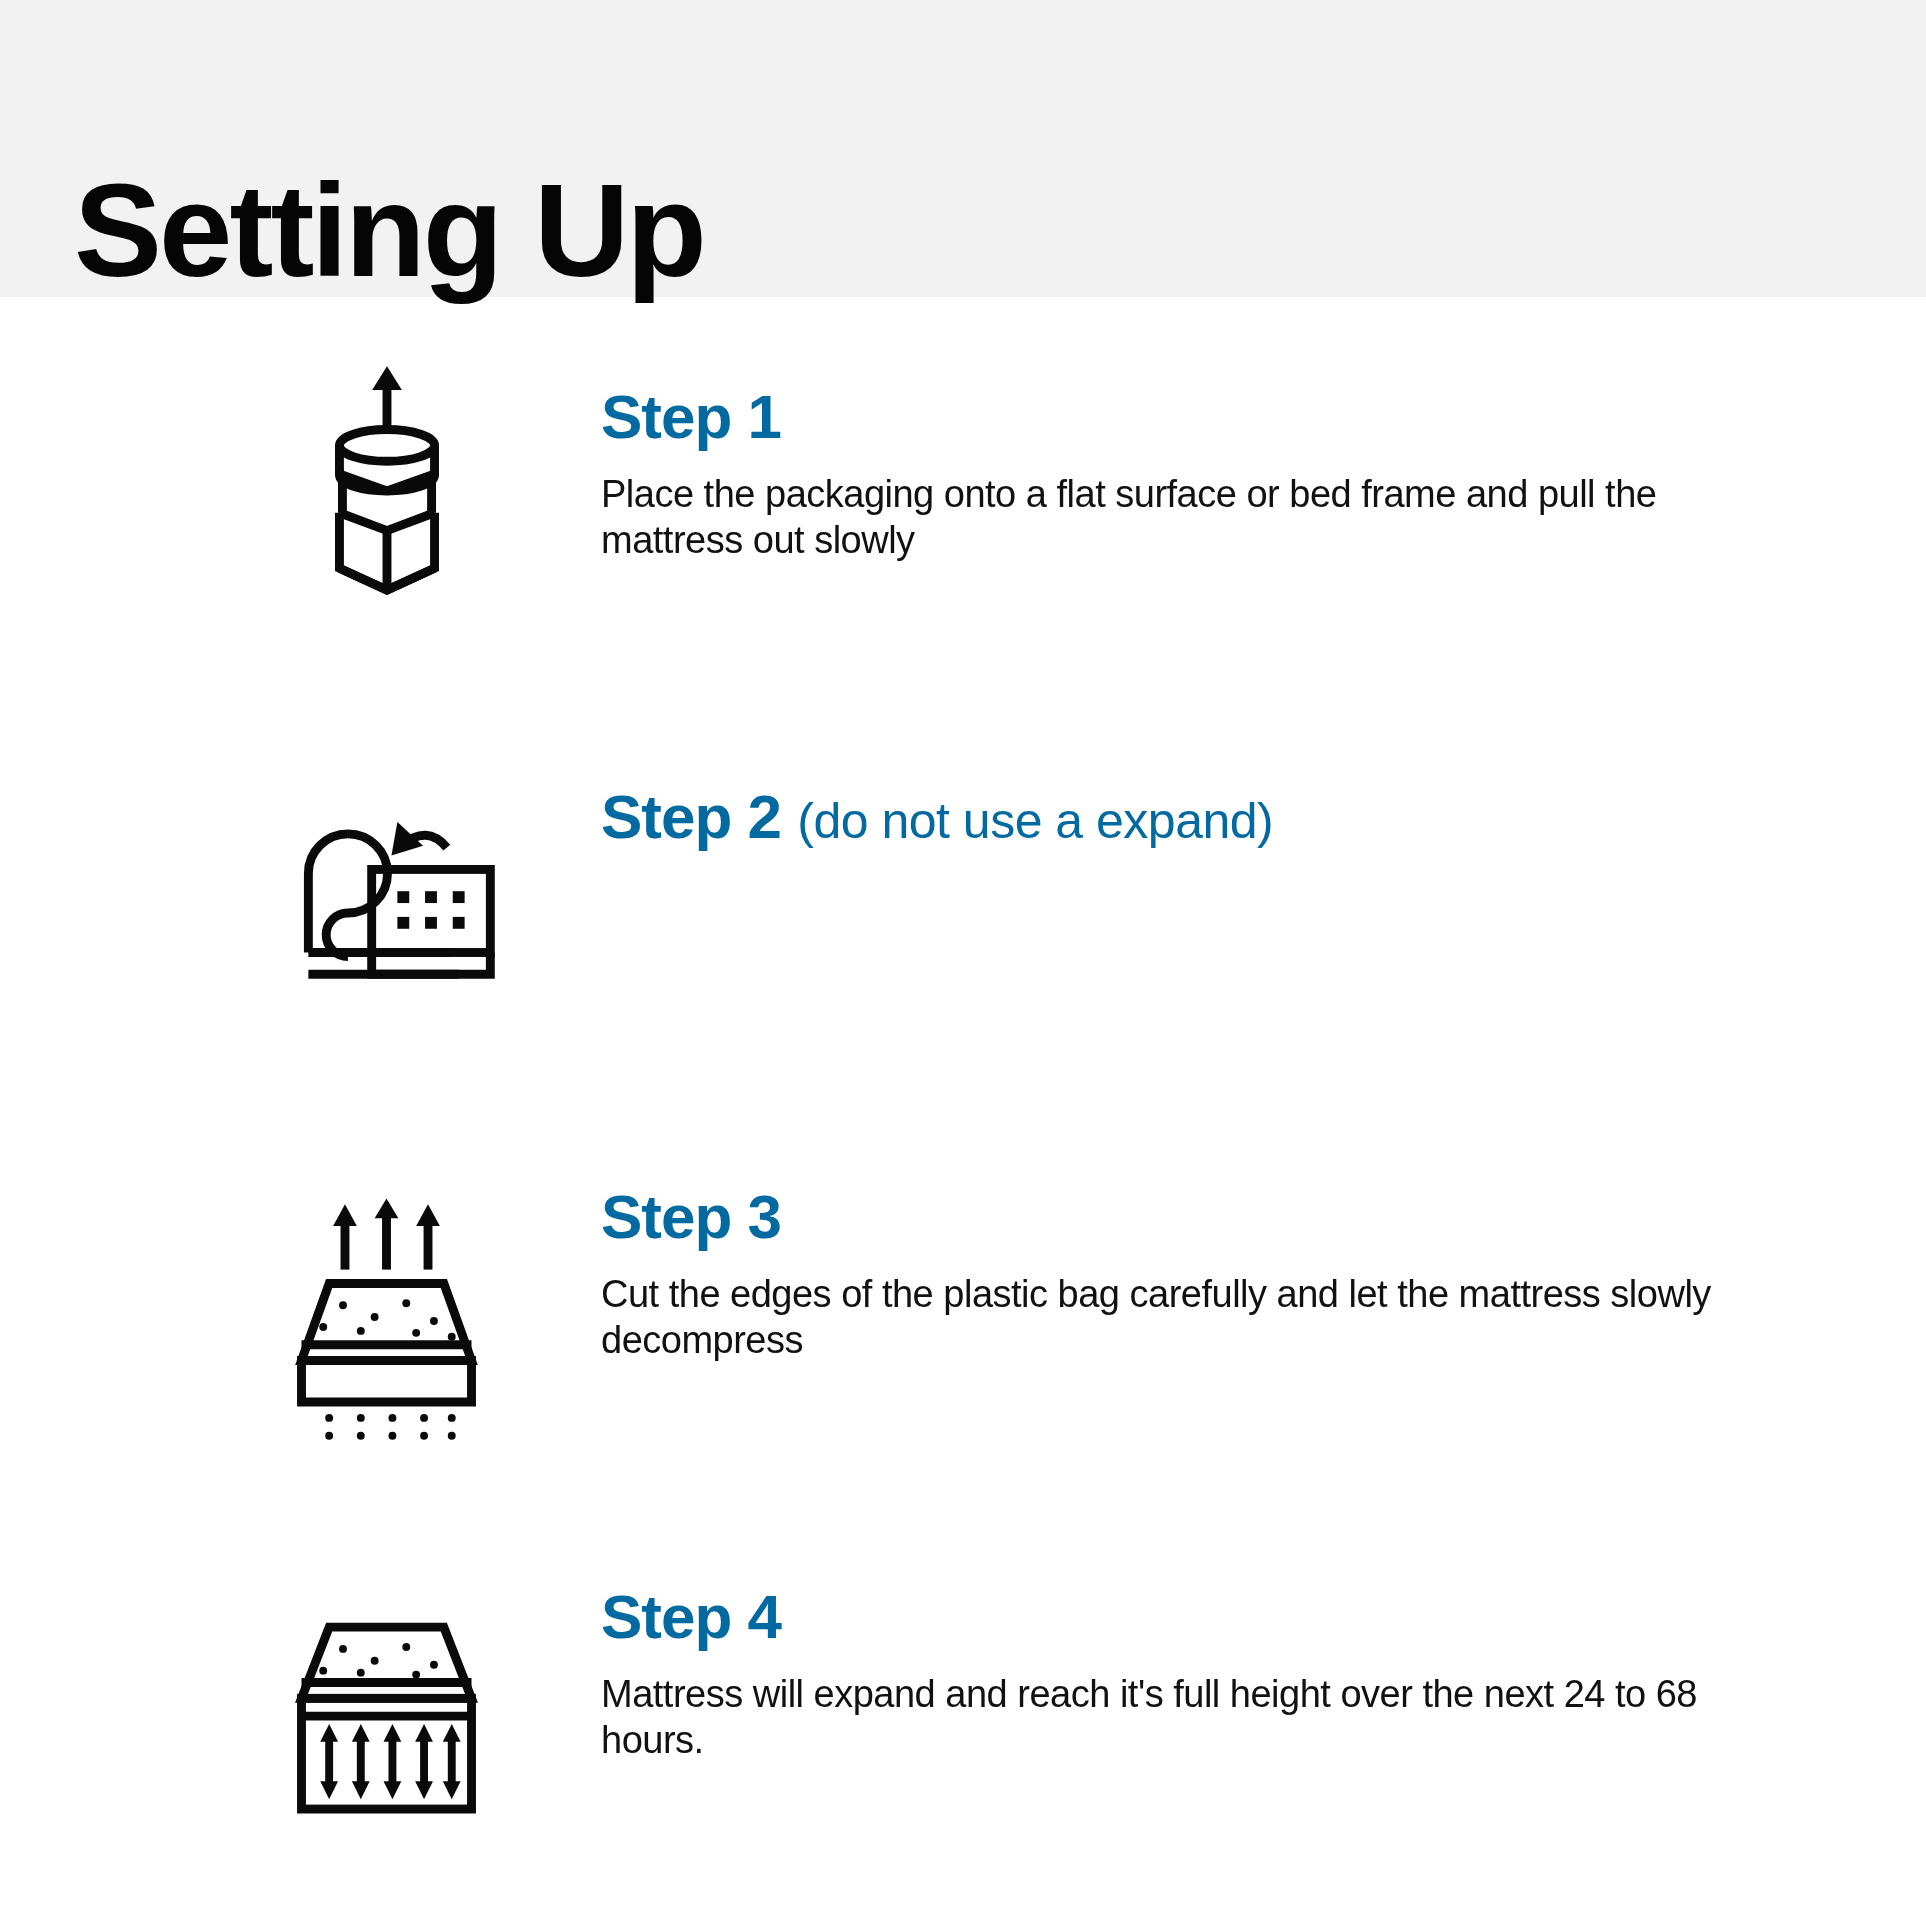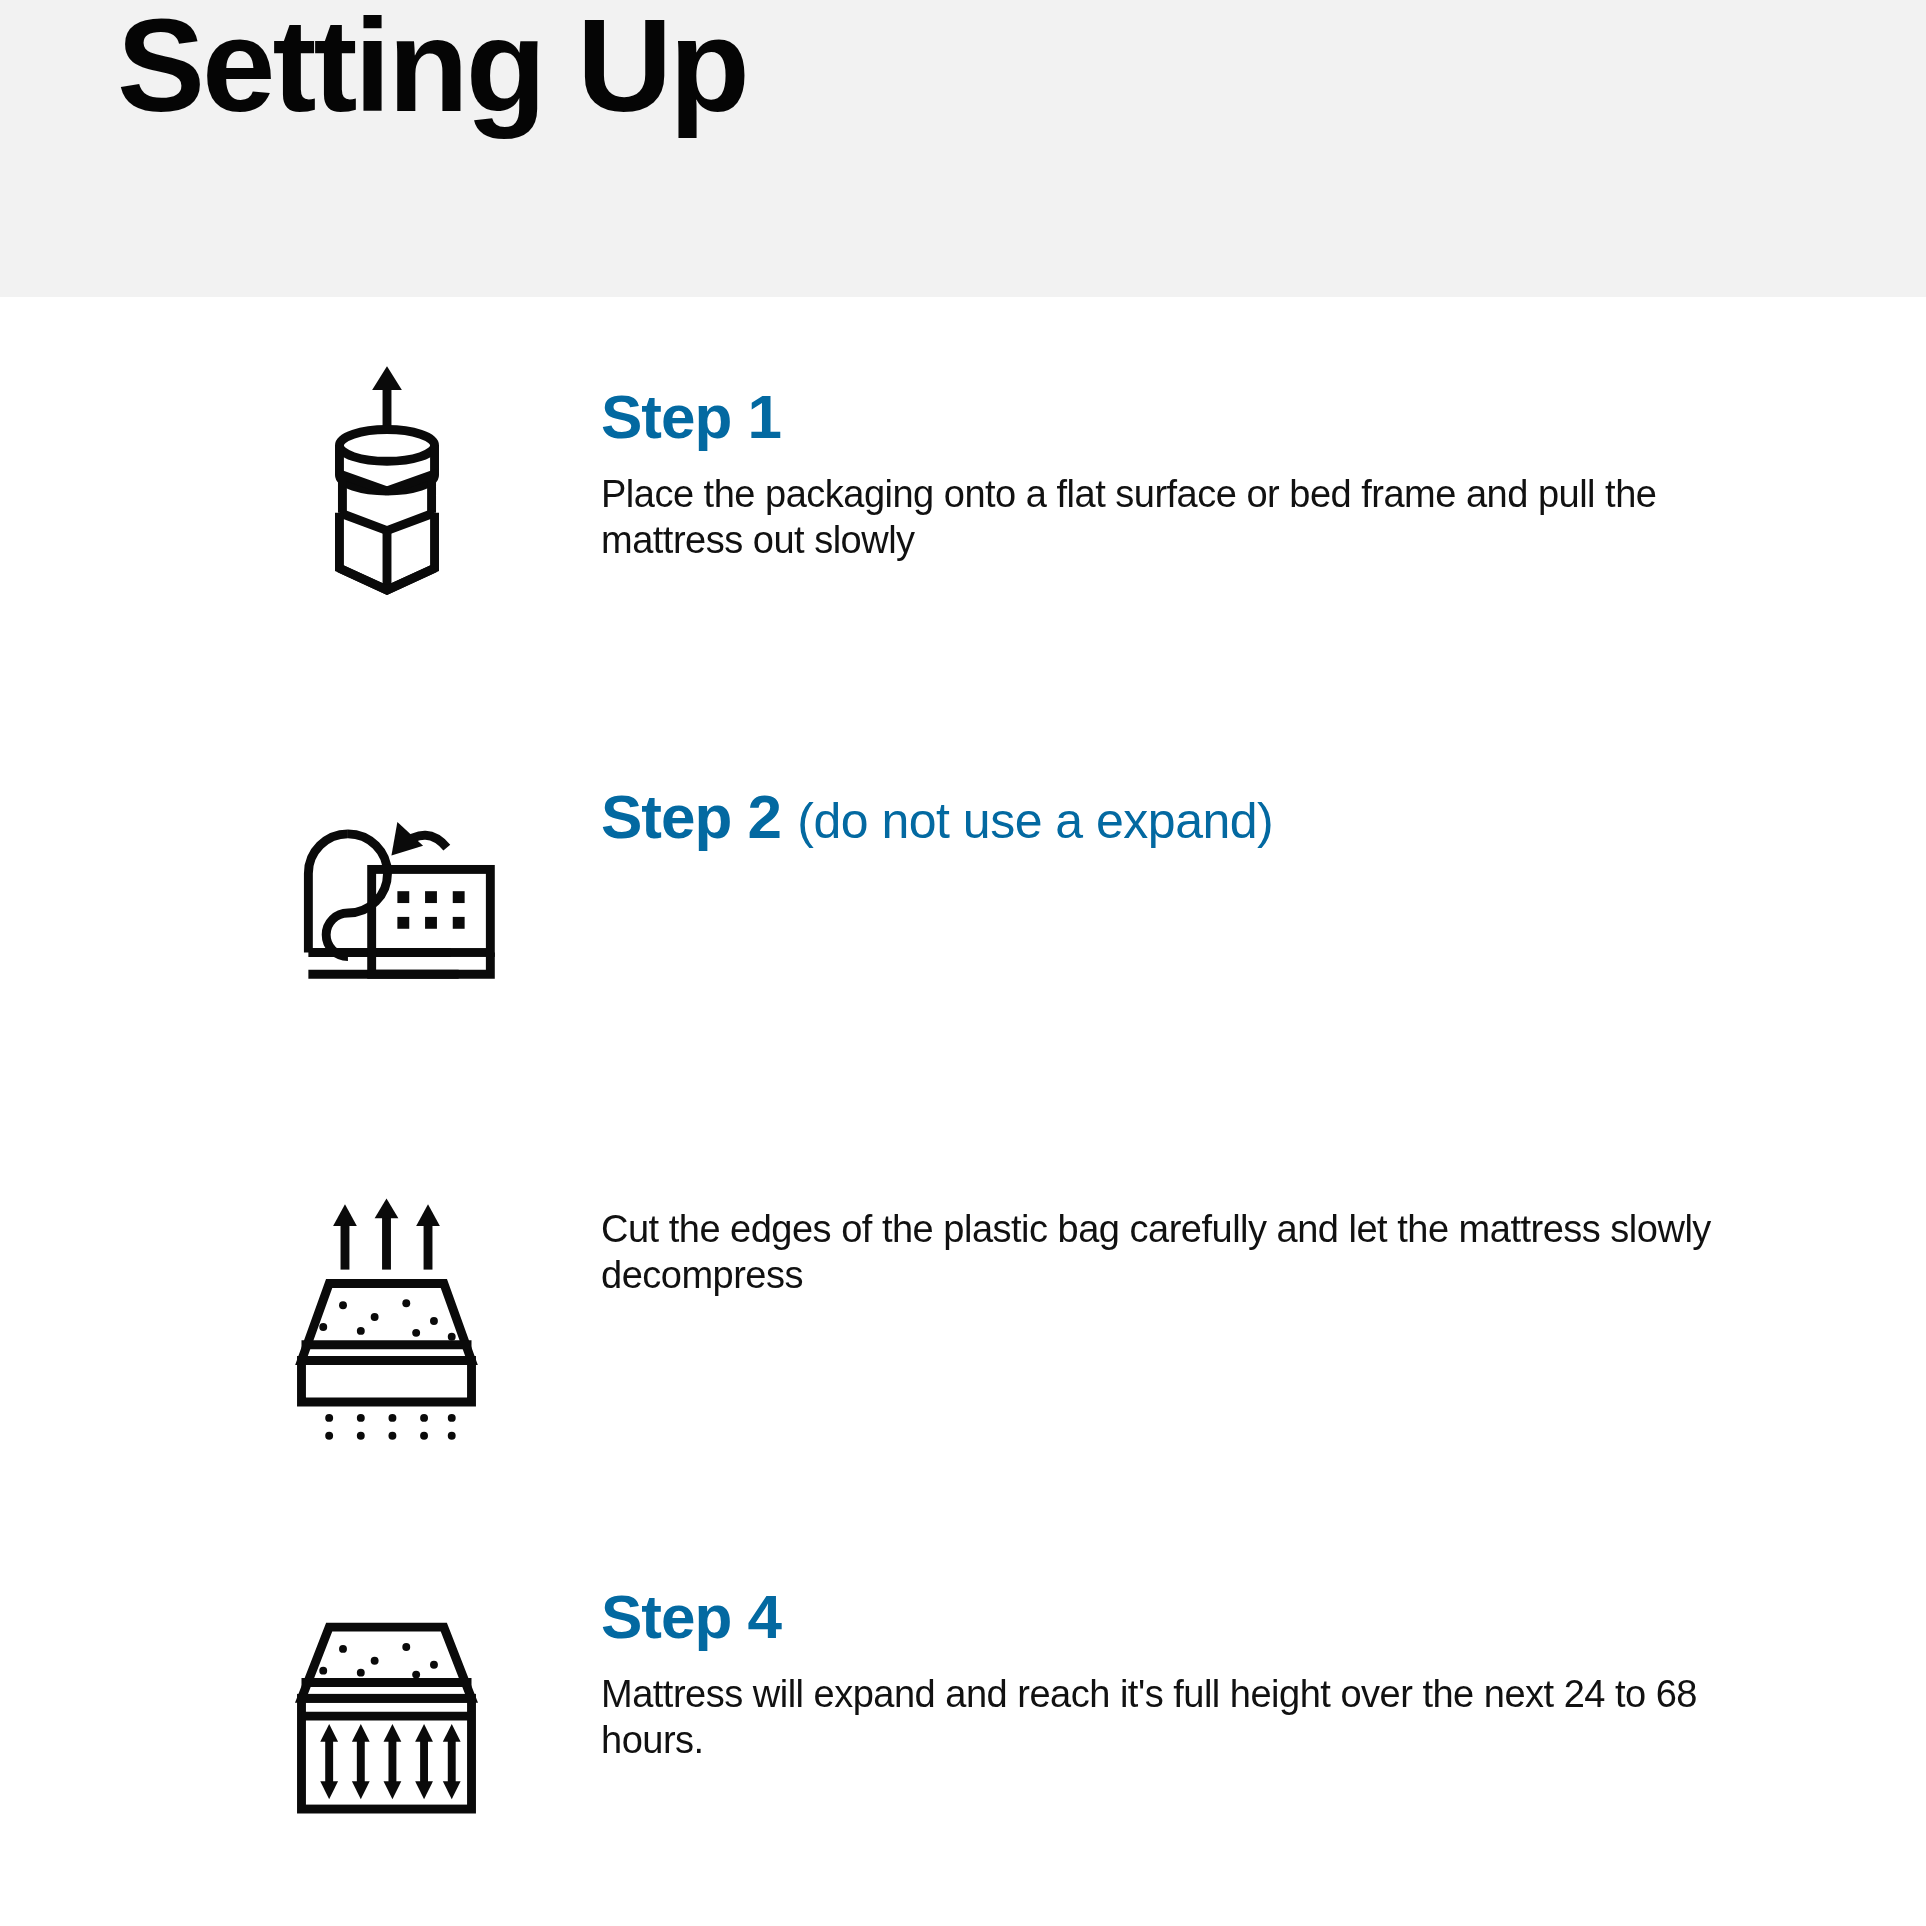--- a/index.html
+++ b/index.html
@@ -18,22 +18,22 @@
     position: relative;
     width: 1927px;
     height: 1927px;
     box-sizing: border-box;
   }
   
   .header {
     background: #f2f2f2;
     height: 297px;
     display: flex;
-    align-items: flex-start;
-    padding-left: 117px;
+    align-items: flex-end;
+    padding-left: 74px;
     box-sizing: border-box;
   }
   .header-title {
     font-size: 132px;
     font-weight: bold;
     letter-spacing: -3px;
     line-height: 1;
     color: #050505;
     white-space: nowrap;
   }
@@ -205,20 +205,23 @@
             <circle cx="136" cy="222" r="4"></circle>
               <circle cx="136" cy="240" r="4"></circle>
             <circle cx="168" cy="222" r="4"></circle>
               <circle cx="168" cy="240" r="4"></circle>
             <circle cx="196" cy="222" r="4"></circle>
               <circle cx="196" cy="240" r="4"></circle>
           </g>
         </svg>
       </div>
       <div class="step-text">
+        <div class="step-head">
+          <span>Step 3</span>
+        </div>
         <div class="step-body">Cut the edges of the plastic bag carefully and let the mattress slowly decompress</div>
       </div>
     </div>
 
     <div class="step-row row-4">
       <div class="step-icon">
         <svg width="257" height="228" viewBox="0 0 260 230" fill="none" stroke="#0a0a0a" stroke-width="9">
 
           <path d="M44 86 L72 14 L188 14 L216 86 Z"></path>
           <line x1="44" y1="70" x2="216" y2="70"></line>

